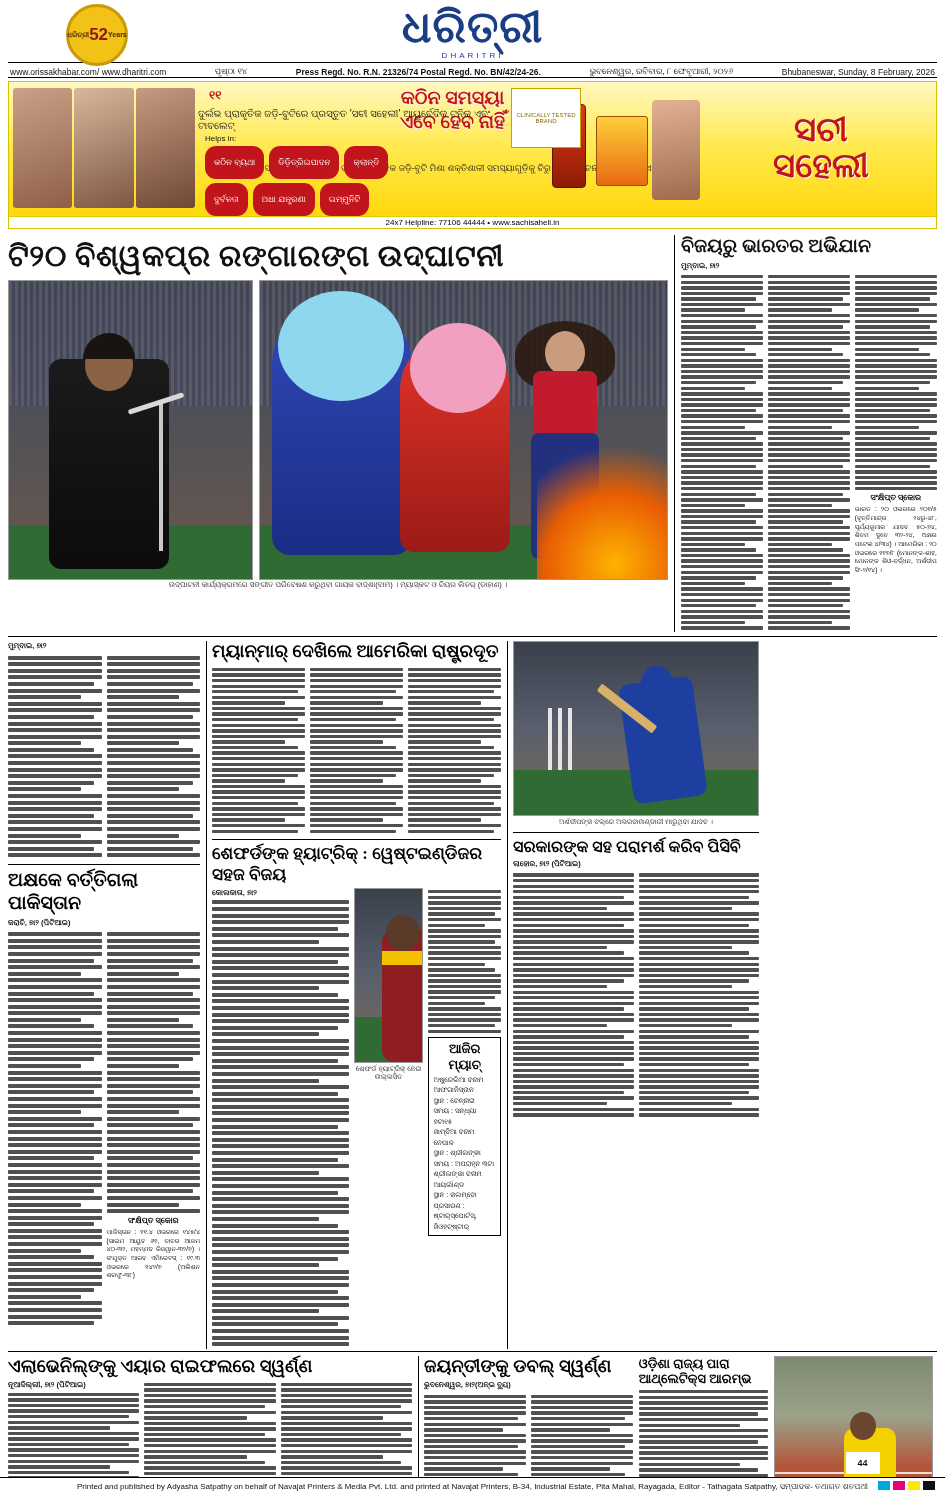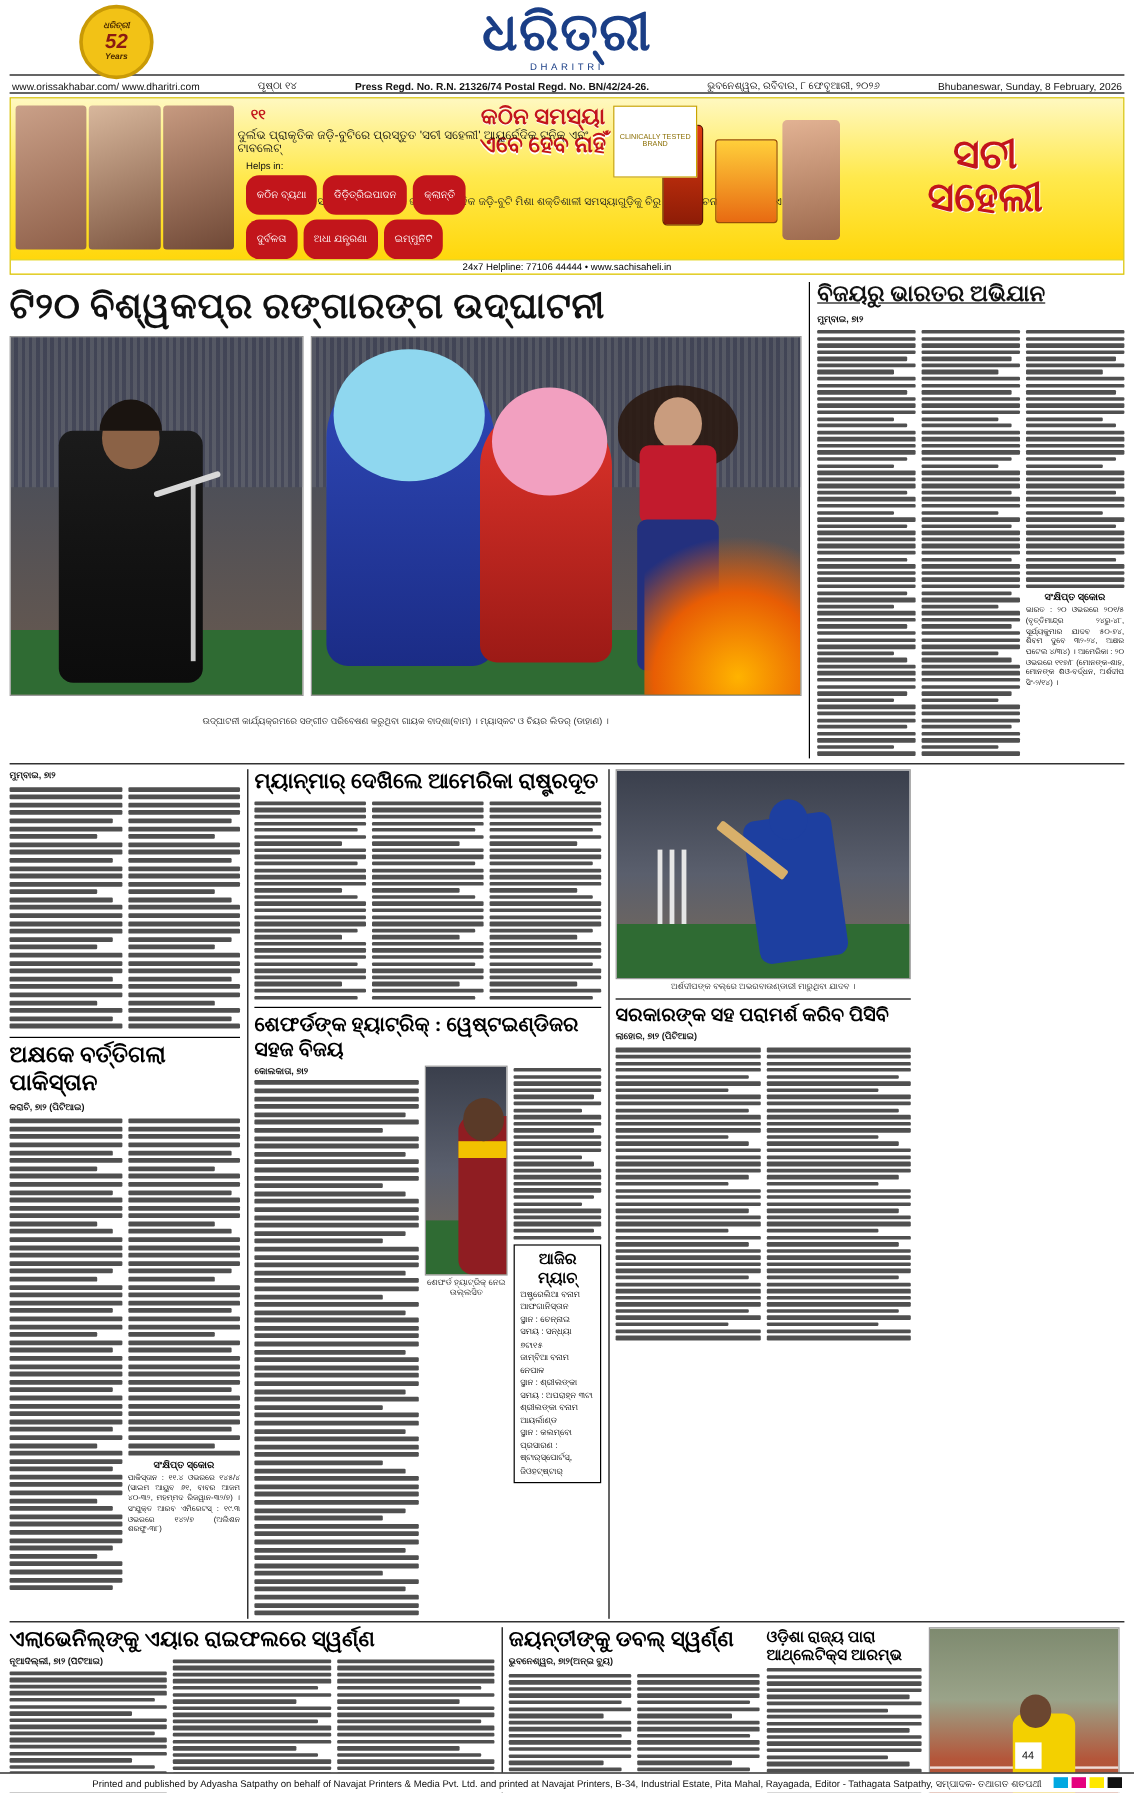--- a/index.html
+++ b/index.html
@@ -12,22 +12,22 @@
     overflow: hidden;
     position: relative;
   }
   .page { width:945px; height:1494px; position:relative; padding:0 8px; }
 
   
   .masthead { position:relative; height:78px; border-bottom:1px solid #000; }
   .badge {
     position:absolute; left:58px; top:4px; width:62px; height:62px;
     border-radius:50%; background:#f2c216; border:3px solid #c99a06;
-    display:flex; flex-direction:column; align-items:center; justify-content:center;
-    font-size:7px; color:#4a2a00; line-height:1.1; font-weight:bold;font-style:italic;
+    display:flex; align-items:center; justify-content:center;
+    font-size:7px; color:#4a2a00; line-height:1.1; font-weight:bold;
   }
   .badge .num { font-size:17px; color:#8a1a12; font-weight:bold; }
   .nameplate { text-align:center; padding-top:6px; }
   .nameplate .logo {
     font-family:"Liberation Serif", serif; font-size:44px; font-weight:bold;
     color:#1a3e86; letter-spacing:1px; line-height:1;
   }
   .nameplate .logo-sub { font-size:8px; color:#1a3e86; letter-spacing:3px; margin-top:1px; }
   .mast-strip {
     display:flex; align-items:center; justify-content:space-between;
@@ -70,22 +70,22 @@
   .ad-tagline { position:absolute; left:189px; top:26px; font-size:10px; color:#111; width:300px; }
   .ad-foot { position:absolute; left:0; bottom:0; width:100%; background:#fff;
              font-size:8px; text-align:center; padding:1px 0; border-top:1px solid #e0cf00;margin-top:22px;}
   .ad-awardbox { position:absolute; left:502px; top:6px; width:70px; height:60px;
                  background:#fff; border:1px solid #c9a400; font-size:6px; color:#8a6d00;
                  display:flex; align-items:center; justify-content:center; text-align:center;}
   .hl-main {
     font-family:"Liberation Serif", serif; font-weight:bold; color:#111;
     font-size:30px; line-height:1.15; letter-spacing:0.5px;
   }
-  .hl { font-family:"Liberation Serif", serif; font-weight:bold; color:#111;text-decoration:underline; }
-  .cap { font-size:7.5px; color:#222; text-align:center; padding:16px 4px; }
+  .hl { font-family:"Liberation Serif", serif; font-weight:bold; color:#111; }
+  .cap { font-size:7.5px; color:#222; text-align:center; padding:0 4px; }
   .byline { font-size:7.5px; font-weight:bold; color:#111; margin-bottom:2px; }
 
   
   .top-section { display:flex; gap:6px; margin-top:6px; }
   .top-left { width:660px; }
   .top-right { width:263px; border-left:1px solid #000; padding-left:6px; }
 
   .lead-head { padding:4px 0 6px 0; }
   .photos { display:flex; gap:6px; }
   .photo-a { width:245px; height:300px; position:relative; overflow:hidden; border:1px solid #999; }
@@ -144,22 +144,22 @@
   .stumps i:nth-child(1){left:0;} .stumps i:nth-child(2){left:10px;} .stumps i:nth-child(3){left:20px;}
 
   .bowler-body { position:absolute; left:40%; top:24%; width:78px; height:132px; background:#8f1d22; border-radius:12px;}
   .bowler-stripe{ position:absolute; left:40%; top:36%; width:78px; height:14px; background:#f2c200;}
   .bowler-head { position:absolute; left:46%; top:15%; width:34px; height:36px; background:#5a3a28; border-radius:50%;}
 
   .runner-track { position:absolute; inset:0; background:linear-gradient(180deg,#7e8a6f 0%,#9aa389 30%,#b4563a 55%,#a64a30 100%); }
   .runner-lane { position:absolute; left:0; right:0; top:58%; height:2px; background:#fff; opacity:.8;}
   .runner-body { position:absolute; left:44%; top:36%; width:52px; height:92px; background:#f3d000; border-radius:10px;}
   .runner-head { position:absolute; left:48%; top:28%; width:26px; height:28px; background:#6b4630; border-radius:50%;}
-  .runner-bib { position:absolute; left:45%; top:48%; width:22px; height:22px; background:#fff; font-size:9px;
-                color:#111; display:flex; align-items:center; justify-content:center; font-weight:normal;}
+  .runner-bib { position:absolute; left:45%; top:48%; width:34px; height:22px; background:#fff; font-size:9px;
+                color:#111; display:flex; align-items:center; justify-content:center; font-weight:bold;}
 
   .infobox { border:1px solid #000; padding:3px 4px; margin-top:4px; }
   .infobox h4 { margin:0 0 2px 0; font-family:"Liberation Serif", serif; font-size:13px; text-align:center; }
   .infobox .line { font-size:7px; line-height:1.5; }
 
   .footer-strip {
     position:absolute; left:0; bottom:0; width:945px; border-top:1px solid #000;
     font-size:8px; text-align:center; padding:4px 0 2px 0; color:#111; background:#fff;
   }
   .cmyk { position:absolute; right:10px; bottom:4px; display:flex; gap:3px; }

